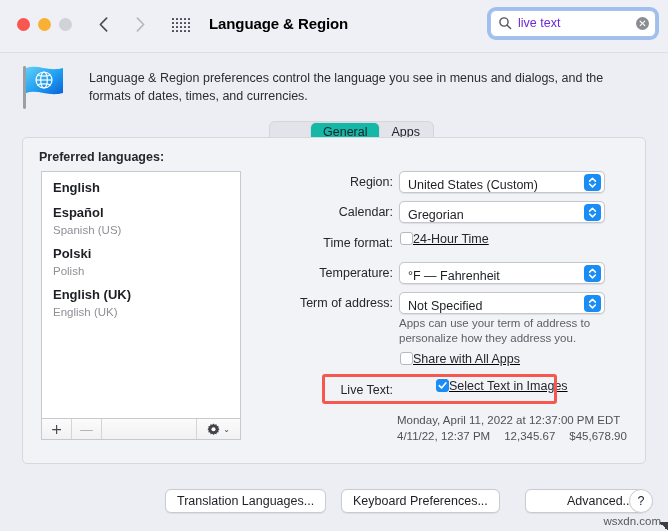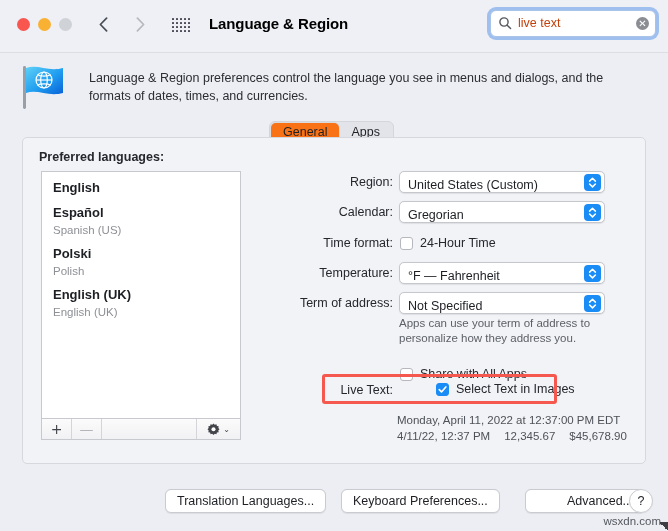--- a/index.html
+++ b/index.html
@@ -95,21 +95,21 @@
   }
   #search-icon {
     position: absolute;
     left: 8px; top: 6px;
     width: 14px; height: 14px;
   }
   #search-text {
     position: absolute;
     left: 28px; top: 5px;
     font-size: 12.5px;
-    color: #c2410c;
+    color: #6d28d9;
     line-height: 17px;
   }
   #search-clear {
     position: absolute;
     right: 7px; top: 7px;
     width: 13px; height: 13px;
     border-radius: 50%;
     background: #8b8d93;
     color: #fff;
     font-size: 10px;
@@ -147,22 +147,23 @@
   }
   .tab {
     font-size: 12.5px;
     color: #1f2127;
     padding: 0 12px;
     line-height: 19px;
     border-radius: 5px;
     white-space: nowrap;
   }
   .tab.active {
-    background: #f97316;
+    background: #14b8a6;
     box-shadow: 0 0.5px 1.5px rgba(0,0,0,0.22);
+    margin-left: 40px;
   }
 
   
   #panel {
     position: absolute;
     left: 22px; top: 137px;
     width: 624px; height: 327px;
     background: #f2f3f7;
     border: 1px solid #d6d8dd;
     border-radius: 5px;
@@ -273,22 +274,21 @@
     display: flex;
     flex-direction: column;
     align-items: center;
     justify-content: center;
   }
   .popup .stepper svg { display: block; }
 
   .cbrow {
     position: absolute;
     display: flex;
-    align-items: center;
-    gap: 7px;
+    text-decoration: underline;
   }
   .checkbox {
     width: 13px; height: 13px;
     border-radius: 3px;
     box-sizing: border-box;
     border: 1px solid #b6b8bd;
     background: #ffffff;
     flex: none;
   }
   .checkbox.on {
@@ -558,21 +558,21 @@
     <span class="stepper">
       <svg width="9" height="13" viewBox="0 0 9 13" aria-hidden="true">
         <path d="M1.6 5.1 L4.5 2.2 L7.4 5.1" fill="none" stroke="#fff" stroke-width="1.5" stroke-linecap="round" stroke-linejoin="round"></path>
         <path d="M1.6 8 L4.5 10.9 L7.4 8" fill="none" stroke="#fff" stroke-width="1.5" stroke-linecap="round" stroke-linejoin="round"></path>
       </svg>
     </span>
   </div>
 
   <div id="helper">Apps can use your term of address to personalize how they address you.</div>
 
-  <div class="cbrow" style="left:400px; top:364px; height:20px;">
+  <div class="cbrow" style="left:400px; top:352px; height:20px;">
     <span class="checkbox"></span>
     <span class="cblabel">Share with All Apps</span>
   </div>
 
   <div class="fl-wrap" style="top:379px;">
     <span class="flabel">Live Text:</span>
   </div>
   <div class="cbrow" style="left:400px; top:379px; height:20px;margin-left:36px;">
     <span class="checkbox on">
       <svg width="9" height="9" viewBox="0 0 10 10" aria-hidden="true">

